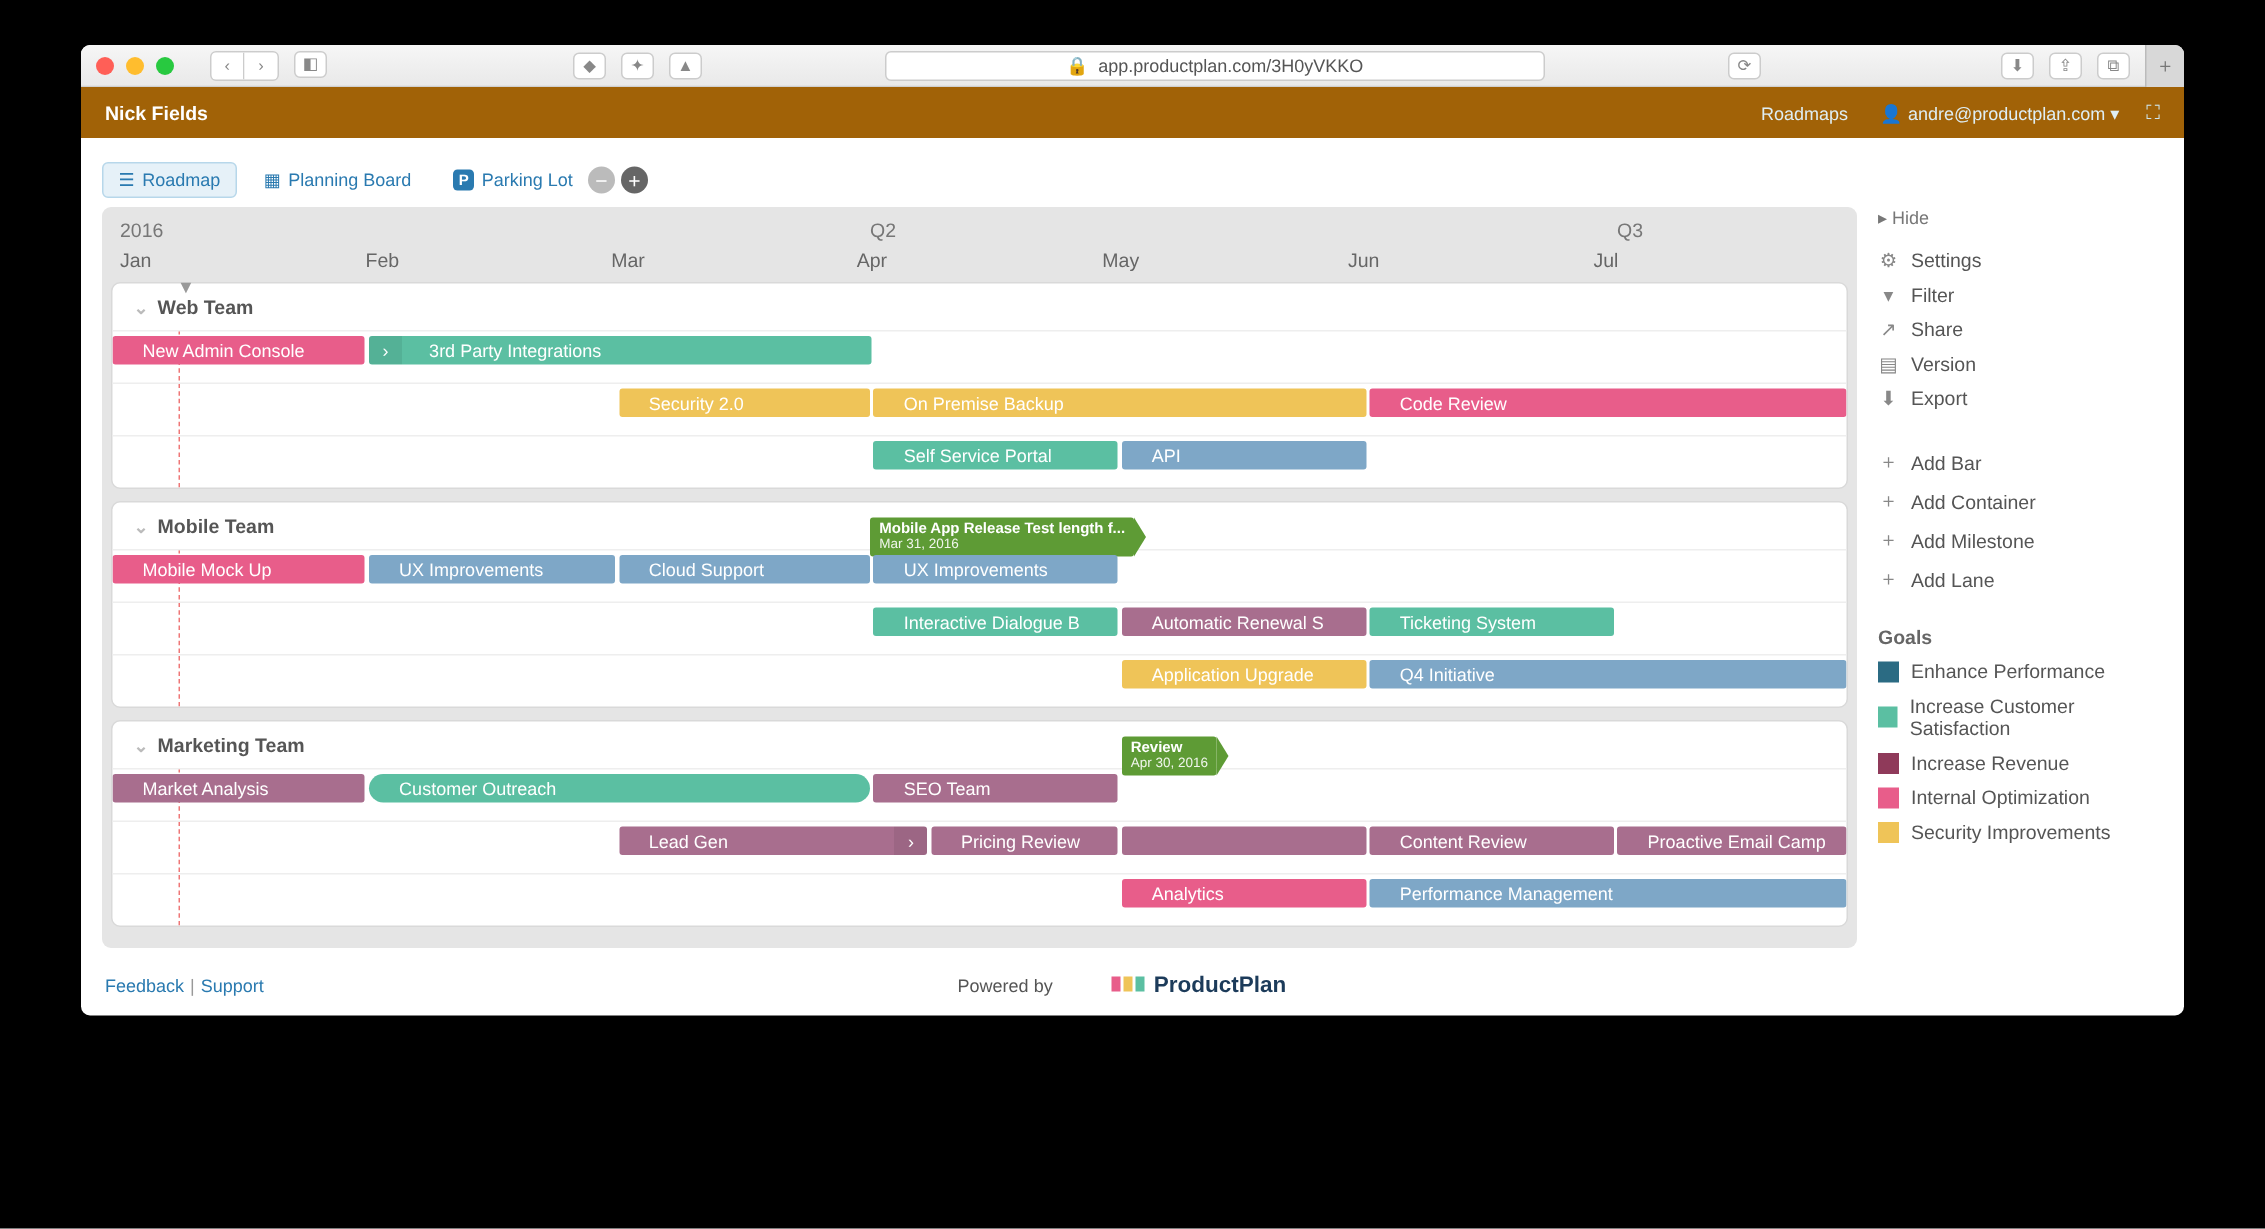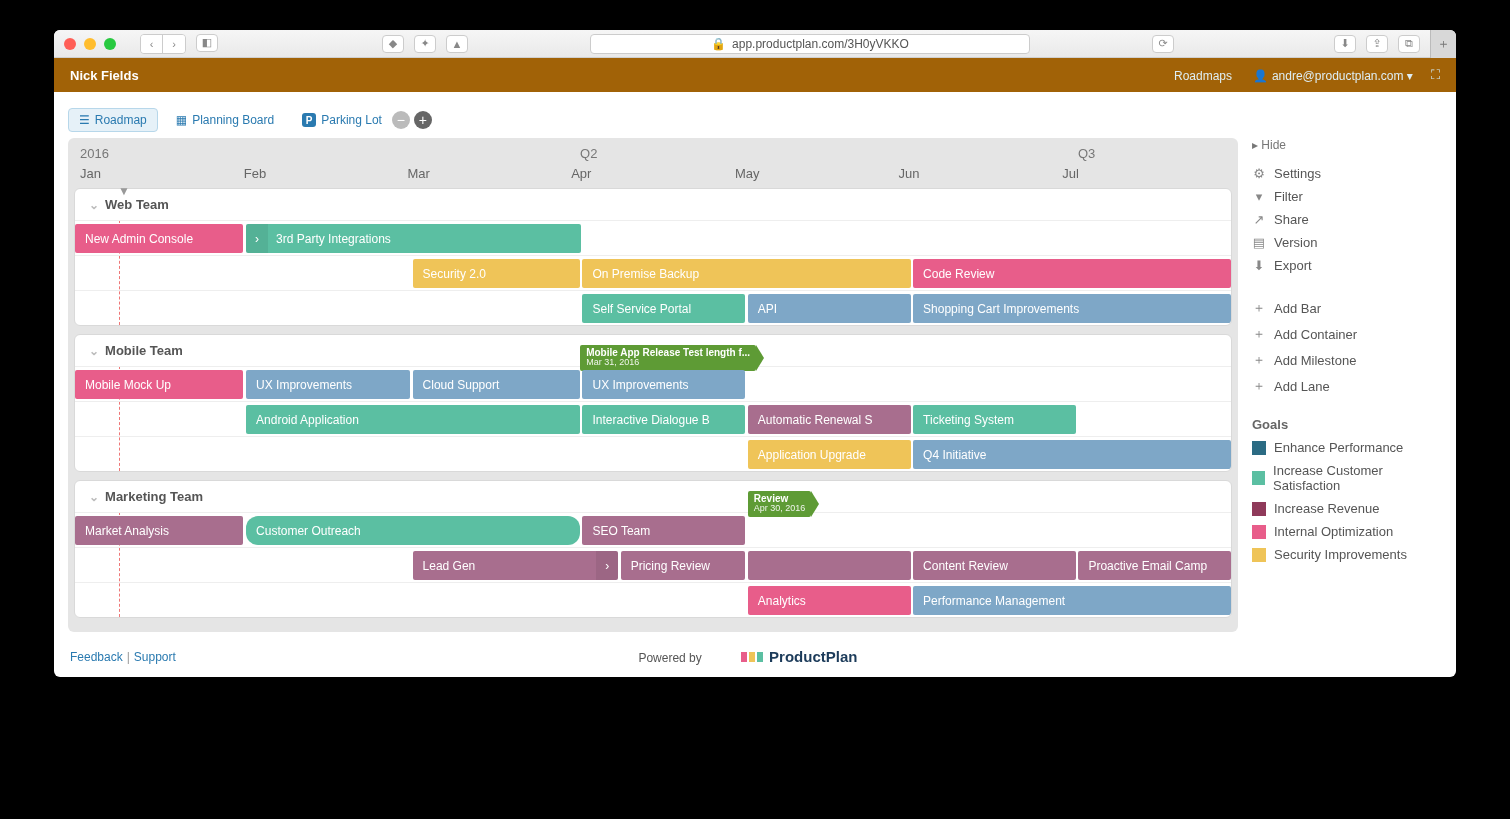--- a/index.html
+++ b/index.html
@@ -52,21 +52,21 @@
 .tl-year, .tl-qlabel { color:#777; }
 .tl-year { position:absolute; left:6px; top:2px; }
 .tl-qlabel { position:absolute; top:2px; }
 
 
 .lane { background: #fff; border:1px solid #d9d9d9; border-radius: 6px; margin-bottom: 8px; overflow:hidden; }
 .lane-head { padding: 8px 14px; font-weight: 700; color: #555; display:flex; align-items:center; gap:6px; cursor:pointer; }
 .lane-head .chev { color:#bbb; font-size:12px; }
 .lane-body { position: relative; }
 .lane-row { height: 35px; border-top: 1px solid #eee; position: relative; }
-.bar { position:absolute; top:3px; height:29px; border-radius:2px; color:#fff; padding: 0 10px; display:flex; align-items:center; font-size:12px; white-space:nowrap; overflow:hidden; cursor:pointer; }
+.bar { position:absolute; top:3px; height:19px; border-radius:2px; color:#fff; padding: 0 20px; display:flex; align-items:center; font-size:12px; white-space:nowrap; overflow:hidden; cursor:pointer; }
 .bar .arrow { position:absolute; right:0; top:0; bottom:0; width:22px; display:flex; align-items:center; justify-content:center; background:rgba(0,0,0,.07); }
 .stripe { background-image: linear-gradient(45deg, rgba(255,255,255,.22) 25%, transparent 25%, transparent 50%, rgba(255,255,255,.22) 50%, rgba(255,255,255,.22) 75%, transparent 75%, transparent); background-size: 24px 24px; }
 
 
 .ms { position:absolute; top:-22px; height:26px; background:#5e9b35; color:#fff; font-size:10px; padding:2px 6px; border-radius:2px; line-height:1.1; }
 .ms:after { content:""; position:absolute; right:-8px; top:0; border-top:13px solid transparent; border-bottom:13px solid transparent; border-left:8px solid #5e9b35; }
 .ms .d { font-size:9px; opacity:.9; }
 
 .today-line { position:absolute; top:0; bottom:0; left:44px; border-left:1px dashed #e77; pointer-events:none; }
 
@@ -218,23 +218,20 @@
                       <span>On Premise Backup</span>
                     </div>
                   </div>
                   <div class="lane-row">
                     <div class="bar c-teal" style="left: 43.9%; width: 14.1%;">
                       <span>Self Service Portal</span>
                     </div>
                     <div class="bar c-blue" style="left: 58.2%; width: 14.1%;">
                       <span>API</span>
                     </div>
-                    <div class="bar c-blue" style="left: 72.5%; width: 27.5%;">
-                      <span>Shopping Cart Improvements</span>
-                    </div>
                   </div>
                 </div>
               </div>
               <div class="lane">
                 <div class="lane-head">
                   <span class="chev">⌄</span>
                   <span>Mobile Team</span>
                 </div>
                 <div class="lane-body" style="padding-top: 0px;">
                   <div class="today-line"></div>
@@ -250,23 +247,20 @@
                       <span>UX Improvements</span>
                     </div>
                     <div class="bar c-blue" style="left: 29.2%; width: 14.5%;">
                       <span>Cloud Support</span>
                     </div>
                     <div class="bar c-blue" style="left: 43.9%; width: 14.1%;">
                       <span>UX Improvements</span>
                     </div>
                   </div>
                   <div class="lane-row">
-                    <div class="bar c-teal stripe" style="left: 14.8%; width: 28.9%;">
-                      <span>Android Application</span>
-                    </div>
                     <div class="bar c-teal" style="left: 43.9%; width: 14.1%;">
                       <span>Interactive Dialogue B</span>
                     </div>
                     <div class="bar c-plum" style="left: 58.2%; width: 14.1%;">
                       <span>Automatic Renewal S</span>
                     </div>
                     <div class="bar c-teal" style="left: 72.5%; width: 14.1%;">
                       <span>Ticketing System</span>
                     </div>
                   </div>

